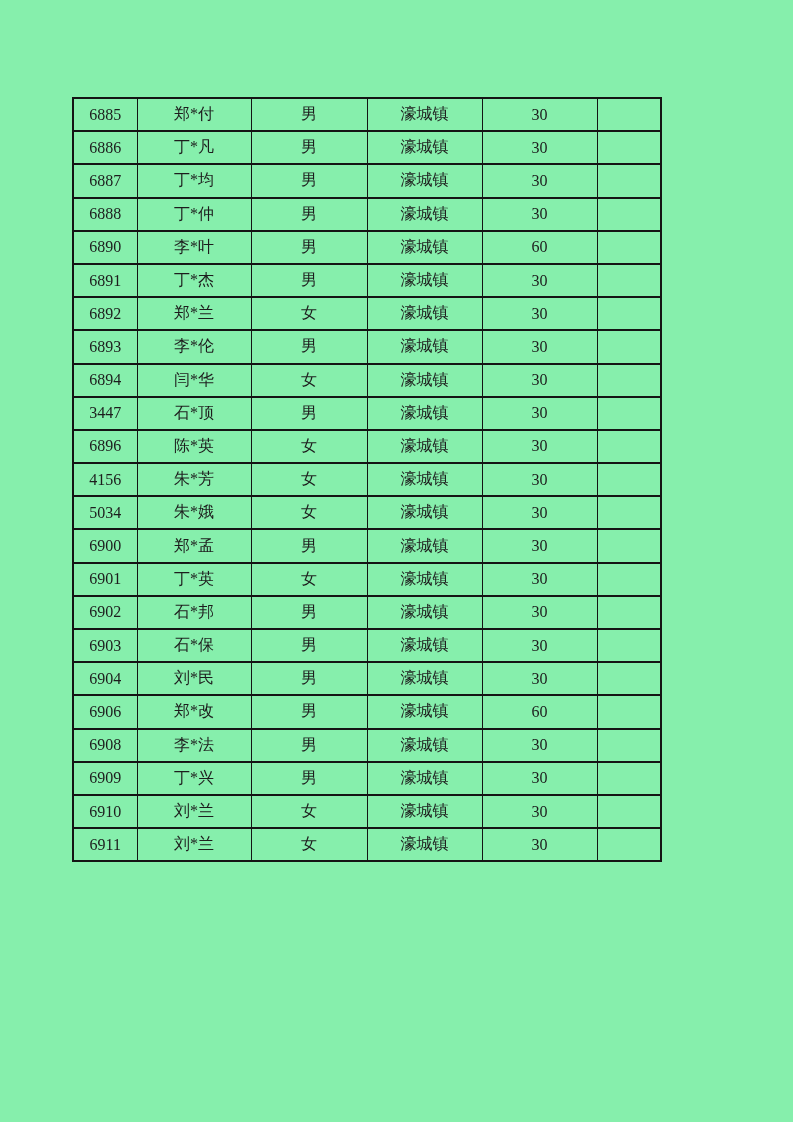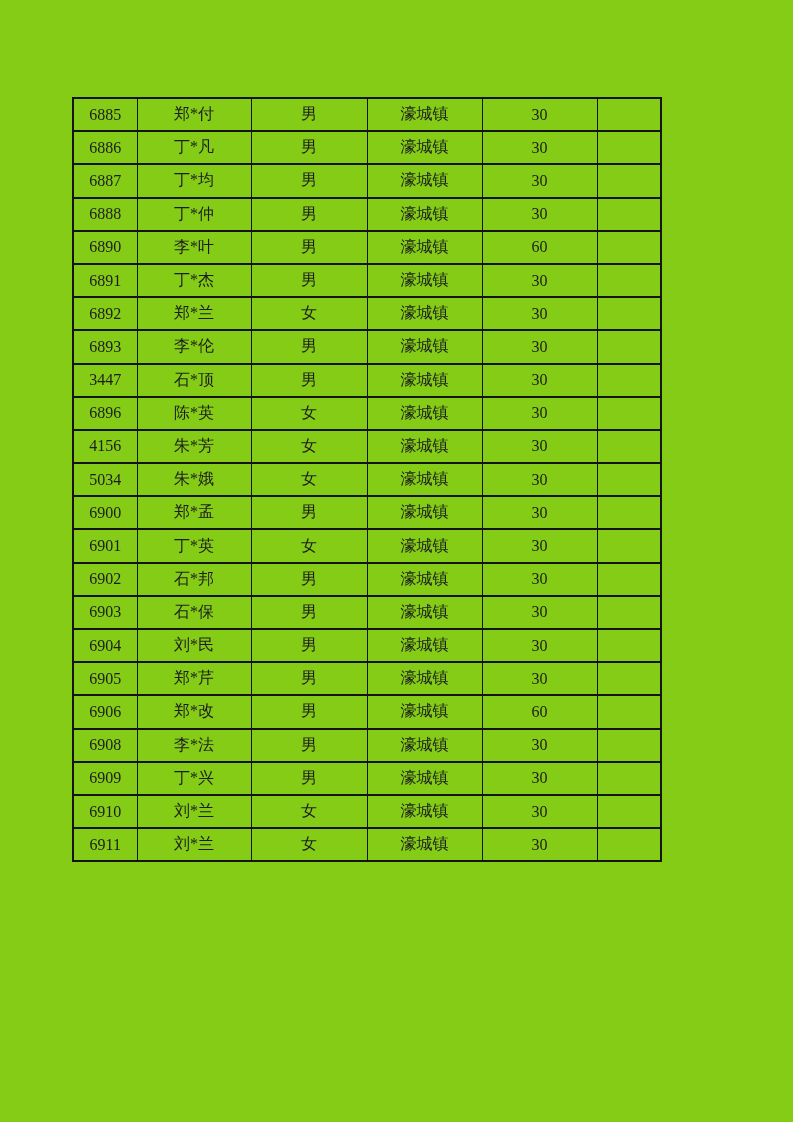--- a/index.html
+++ b/index.html
@@ -6,21 +6,21 @@
   html, body {
     width: 793px;
     height: 1122px;
     background: #ffffff;
     font-family: "Liberation Serif", "DejaVu Serif", serif;
   }
   .page {
     position: relative;
     width: 793px;
     height: 1122px;
-    background: #84cc16;
+    background: #86efac;
     overflow: hidden;
   }
   table.roster {
     position: absolute;
     left: 72px;
     top: 97px;
     width: 588px;
     border-collapse: collapse;
     table-layout: fixed;
     border: 2px solid #141414;
@@ -118,20 +118,28 @@
         </tr>
         <tr>
           <td>6893</td>
           <td>李*伦</td>
           <td>男</td>
           <td>濠城镇</td>
           <td>30</td>
           <td></td>
         </tr>
         <tr>
+          <td>6894</td>
+          <td>闫*华</td>
+          <td>女</td>
+          <td>濠城镇</td>
+          <td>30</td>
+          <td></td>
+        </tr>
+        <tr>
           <td>3447</td>
           <td>石*顶</td>
           <td>男</td>
           <td>濠城镇</td>
           <td>30</td>
           <td></td>
         </tr>
         <tr>
           <td>6896</td>
           <td>陈*英</td>
@@ -184,28 +192,20 @@
           <td>6903</td>
           <td>石*保</td>
           <td>男</td>
           <td>濠城镇</td>
           <td>30</td>
           <td></td>
         </tr>
         <tr>
           <td>6904</td>
           <td>刘*民</td>
-          <td>男</td>
-          <td>濠城镇</td>
-          <td>30</td>
-          <td></td>
-        </tr>
-        <tr>
-          <td>6905</td>
-          <td>郑*芹</td>
           <td>男</td>
           <td>濠城镇</td>
           <td>30</td>
           <td></td>
         </tr>
         <tr>
           <td>6906</td>
           <td>郑*改</td>
           <td>男</td>
           <td>濠城镇</td>

